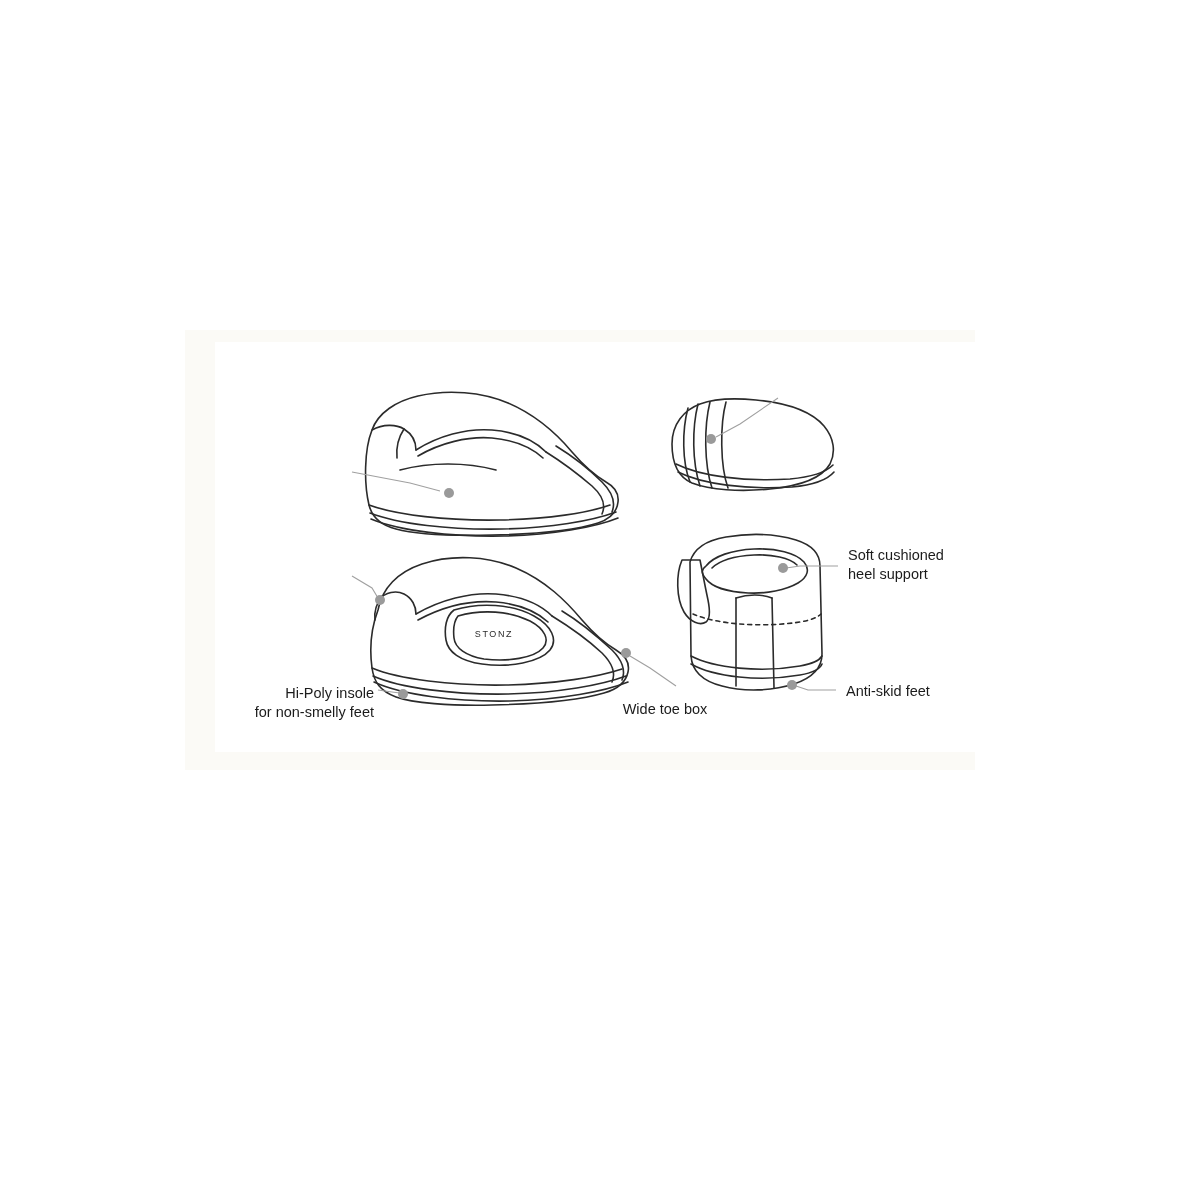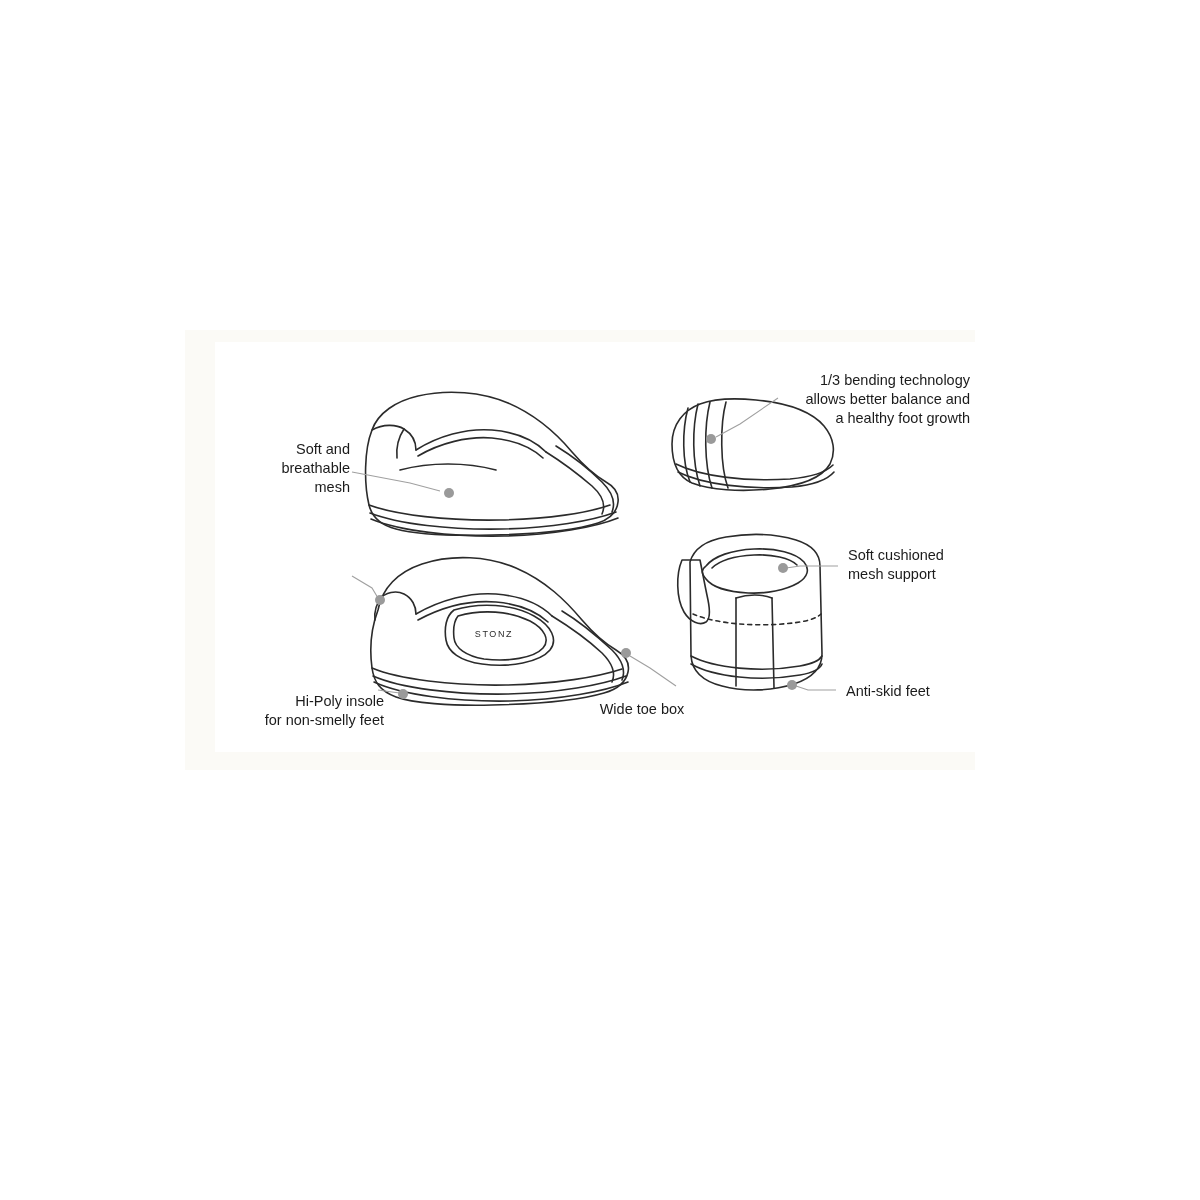--- a/index.html
+++ b/index.html
@@ -199,32 +199,26 @@
       <circle cx="449" cy="493" r="5"></circle>
       <circle cx="711" cy="439" r="5"></circle>
       <circle cx="380" cy="600" r="5"></circle>
       <circle cx="783" cy="568" r="5"></circle>
       <circle cx="403" cy="694" r="5"></circle>
       <circle cx="626" cy="653" r="5"></circle>
       <circle cx="792" cy="685" r="5"></circle>
     </g>
   </svg>
 
-  <div class="lbl right" style="left:170px; top:440px; width:180px;">Soft and
-breathable
-mesh</div>
-
-  <div class="lbl right" style="left:680px; top:371px; width:290px;">1/3 bending technology
-allows better balance and
-a healthy foot growth</div>
+
 
 
   <div class="lbl left" style="left:848px; top:546px; width:200px;">Soft cushioned
-mesh support</div>
-
-  <div class="lbl right" style="left:188px; top:684px; width:196px;margin-top:8px;">Hi-Poly insole
+heel support</div>
+
+  <div class="lbl right" style="left:178px; top:684px; width:196px;">Hi-Poly insole
 for non-smelly feet</div>
 
-  <div class="lbl center" style="left:572px; top:700px; width:140px;">Wide toe box</div>
+  <div class="lbl center" style="left:595px; top:700px; width:140px;">Wide toe box</div>
 
   <div class="lbl left" style="left:846px; top:682px; width:200px;">Anti-skid feet</div>
 
 </div>
 
 </body></html>

